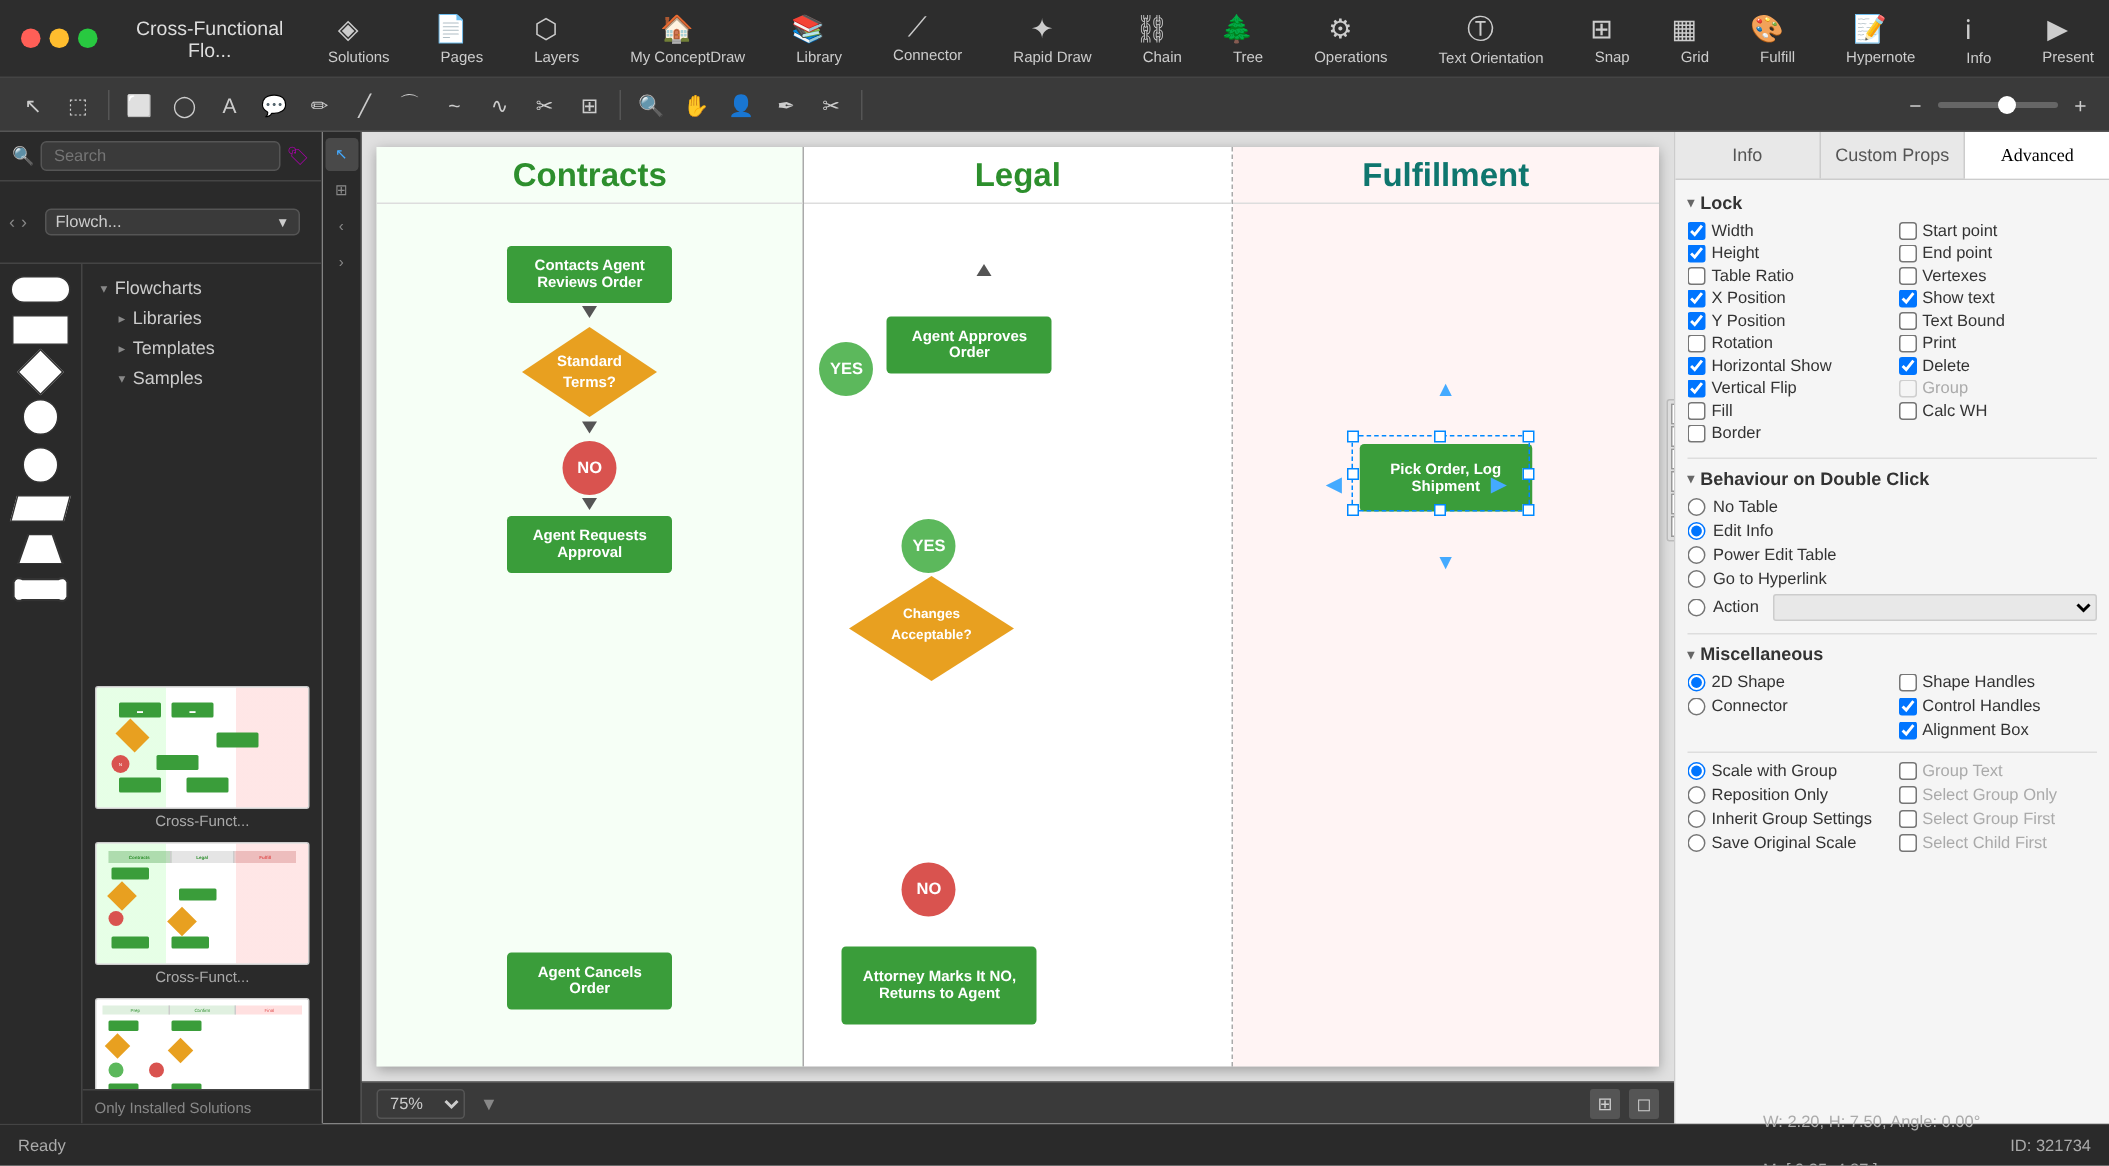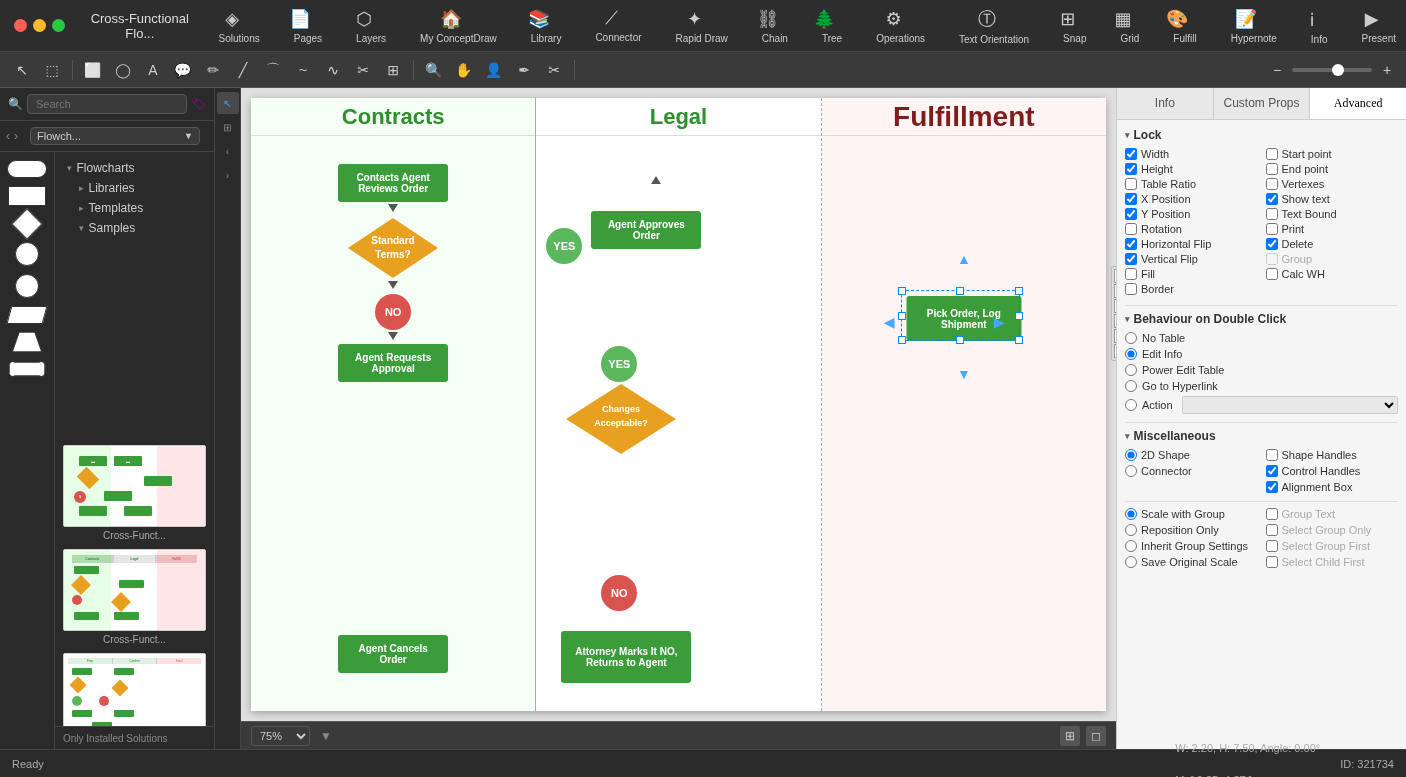--- a/index.html
+++ b/index.html
@@ -28,21 +28,21 @@
     .zoom-thumb { width: 12px; height: 12px; background: #fff; border-radius: 50%; position: absolute; top: -4px; left: 40px; }
 
     
     #main { display: flex; height: calc(777px - 52px - 36px - 28px); }
 
     
     #left-sidebar { width: 215px; background: #2a2a2a; border-right: 1px solid #444; display: flex; flex-direction: column; }
     #search-bar { padding: 6px 8px; border-bottom: 1px solid #444; display: flex; align-items: center; gap: 4px; }
     #search-input { flex: 1; background: #3a3a3a; border: 1px solid #555; border-radius: 4px; padding: 3px 8px; color: #ccc; font-size: 11px; }
     #search-icon { color: #888; font-size: 12px; }
-    #dropdown-selector { margin: 4px 8px; background: #3a3a3a; border: 1px solid #555; border-radius: 4px; padding: 3px 8px; color: #ccc; font-size: 11px; display: flex; align-items: center; justify-content: space-between; cursor: pointer; }
+    #dropdown-selector { margin: 16px 8px; background: #3a3a3a; border: 1px solid #555; border-radius: 4px; padding: 3px 8px; color: #ccc; font-size: 11px; display: flex; align-items: center; justify-content: space-between; cursor: pointer; }
     #tree-nav { padding: 6px 0; flex: 1; overflow-y: auto; }
     .tree-item { padding: 3px 12px; color: #ccc; cursor: pointer; display: flex; align-items: center; gap: 5px; font-size: 12px; }
     .tree-arrow { font-size: 9px; color: #888; }
     #shape-palette { width: 55px; background: #2a2a2a; border-right: 1px solid #444; display: flex; flex-direction: column; align-items: center; padding: 8px 0; gap: 8px; }
     .shape-item { width: 44px; display: flex; align-items: center; justify-content: center; cursor: pointer; }
     .thumb-item { cursor: pointer; }
     .thumb-label { color: #aaa; font-size: 10px; text-align: center; margin-top: 3px; }
 
     
     #canvas-area { flex: 1; background: #e8e8e8; position: relative; overflow: hidden; }
@@ -451,21 +451,21 @@
                 </div>
 
                 <div style="position:absolute; bottom:28px; left:25px; width:130px; height:52px; background:#3a9d3a; border-radius:3px; display:flex; align-items:center; justify-content:center; text-align:center; font-size:10px; font-weight:600; color:white; padding:2px;">
                   <span>Attorney Marks It NO, Returns to Agent</span>
                 </div>
               </div>
             </div>
 
             <div style="flex:1; background:rgba(255,220,220,0.3); display:flex; flex-direction:column;">
               <div style="height:38px; display:flex; align-items:center; justify-content:center; border-bottom:1px solid #ddd;">
-                <span style="font-size:28px; font-weight:700; color:#7f1d1d;">Fulfillment</span>
+                <span style="font-size:22px; font-weight:700; color:#0f766e;">Fulfillment</span>
               </div>
               <div style="flex:1; position:relative;">
 
                 <div style="position:absolute; top:160px; left:50%; transform:translateX(-50%); width:115px; height:45px; background:#3a9d3a; border-radius:3px; display:flex; align-items:center; justify-content:center; text-align:center; font-size:10px; font-weight:600; color:white; padding:2px;">
                   <span>Pick Order, Log Shipment</span>
                 </div>
 
                 <div style="position:absolute; top:154px; left:calc(50% - 63px); width:119px; height:51px; border:1px dashed #0088ff; pointer-events:none;">
 
                   <div style="position:absolute;top:-4px;left:-4px;width:8px;height:8px;background:white;border:1px solid #0088ff;"></div>
@@ -579,21 +579,21 @@
             <input type="checkbox" class="prop-checkbox" style="">
             <span class="prop-label">Rotation</span>
           </div>
           <div class="prop-row">
             <input type="checkbox" class="prop-checkbox" style="">
             <span class="prop-label">Print</span>
           </div>
 
           <div class="prop-row">
             <input type="checkbox" class="prop-checkbox" checked="" style="">
-            <span class="prop-label">Horizontal Flip</span>
+            <span class="prop-label">Horizontal Show</span>
           </div>
           <div class="prop-row">
             <input type="checkbox" class="prop-checkbox" checked="" style="">
             <span class="prop-label">Delete</span>
           </div>
 
           <div class="prop-row">
             <input type="checkbox" class="prop-checkbox" checked="" style="">
             <span class="prop-label">Vertical Flip</span>
           </div>

